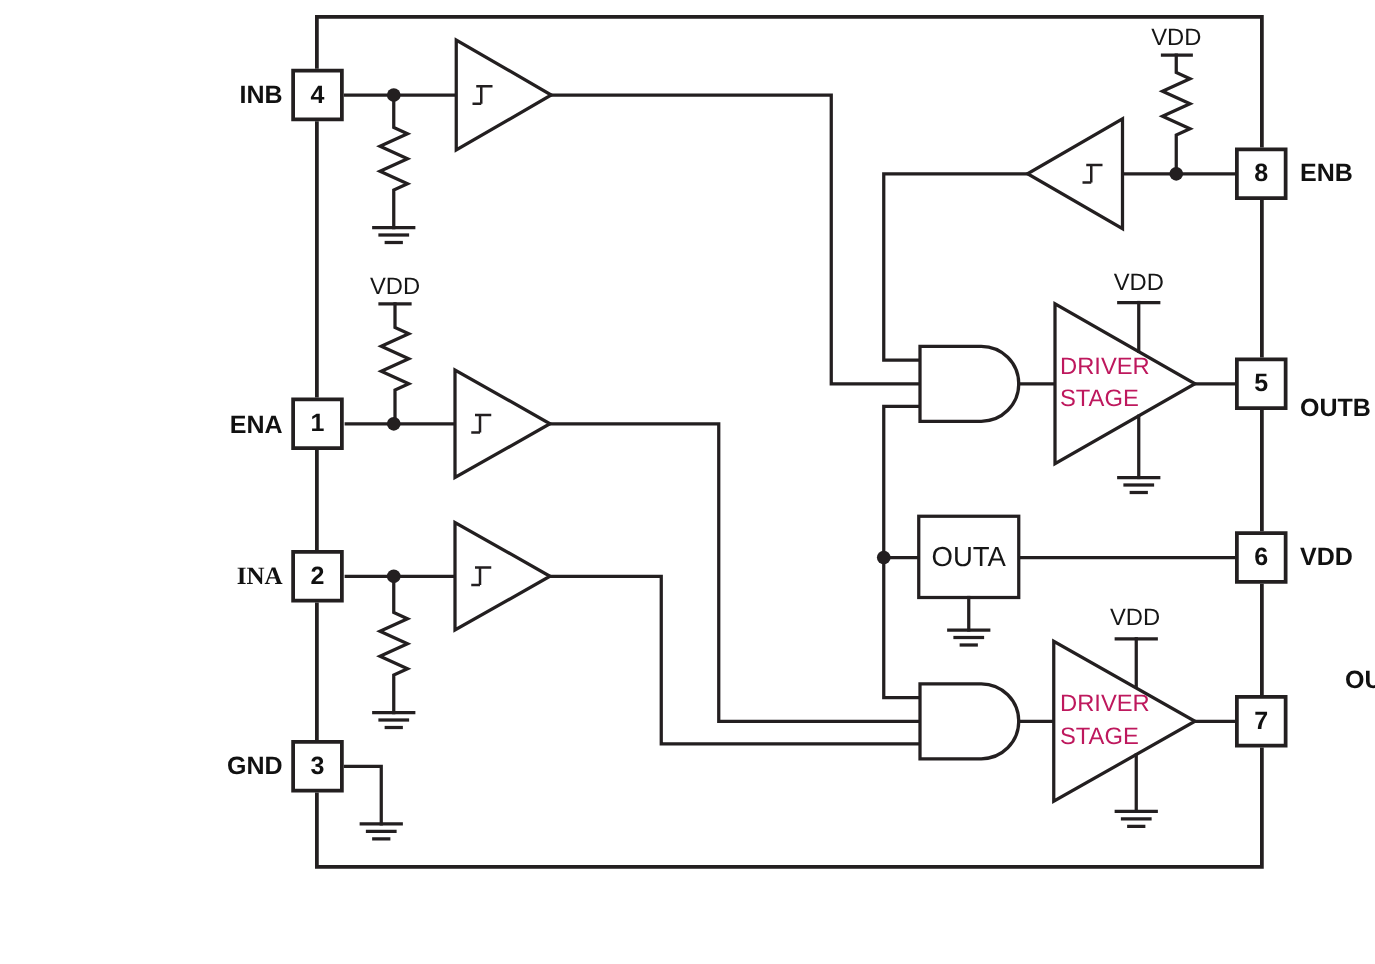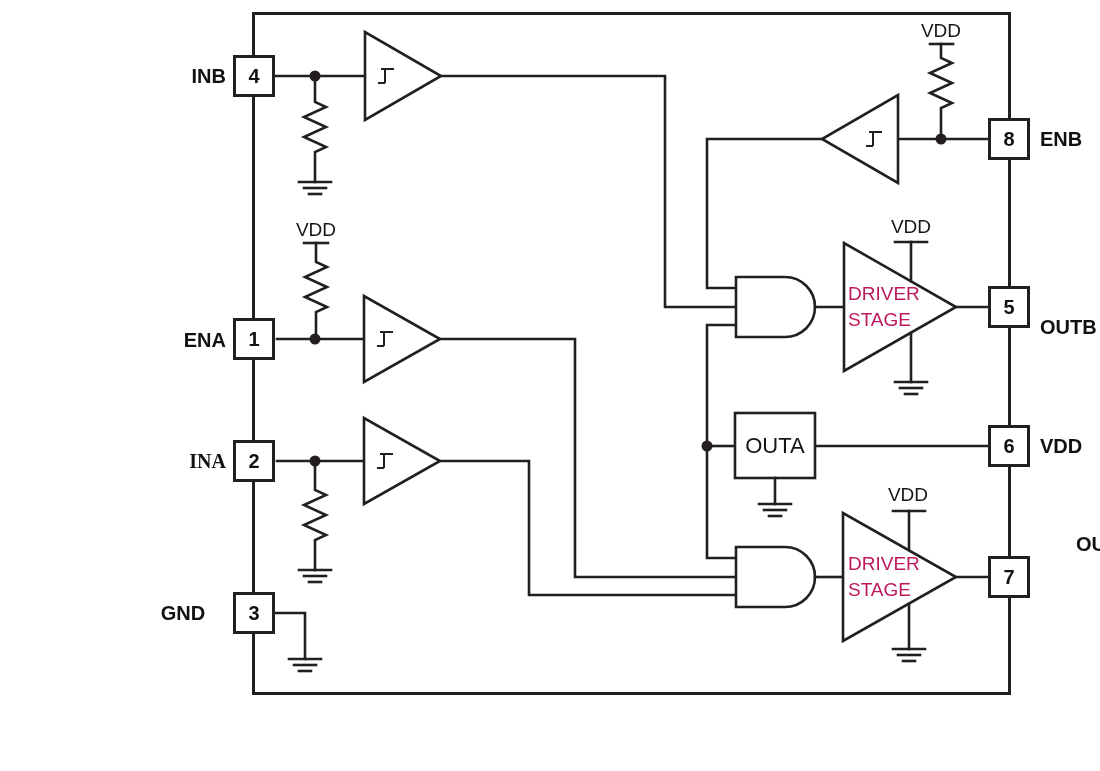--- a/index.html
+++ b/index.html
@@ -146,21 +146,21 @@
   <div class="pinbox" style="left:233px;top:592px;">3</div>
 
   <div class="pinbox" style="left:988px;top:118px;">8</div>
   <div class="pinbox" style="left:988px;top:286px;">5</div>
   <div class="pinbox" style="left:988px;top:425px;">6</div>
   <div class="pinbox" style="left:988px;top:556px;">7</div>
 
   <div class="pinlabel pl-left" style="left:140px;top:64px;">INB</div>
   <div class="pinlabel pl-left" style="left:140px;top:328px;">ENA</div>
   <div class="pinlabel pl-left" style="left:140px;top:449px;font-family:Liberation Serif, serif;">INA</div>
-  <div class="pinlabel pl-left" style="left:140px;top:601px;text-align:center;">GND</div>
+  <div class="pinlabel pl-left" style="left:140px;top:601px;">GND</div>
 
   <div class="pinlabel pl-right" style="left:1040px;top:127px;">ENB</div>
   <div class="pinlabel pl-right" style="left:1040px;top:295px;margin-top:20px;">OUTB</div>
   <div class="pinlabel pl-right" style="left:1040px;top:434px;">VDD</div>
   <div class="pinlabel pl-right" style="left:1040px;top:532px;margin-left:36px;">OUTA</div>
 
   <div class="vddlabel" style="left:286px;top:220px;">VDD</div>
   <div class="vddlabel" style="left:911px;top:21px;">VDD</div>
   <div class="vddlabel" style="left:881px;top:217px;">VDD</div>
   <div class="vddlabel" style="left:878px;top:485px;">VDD</div>

